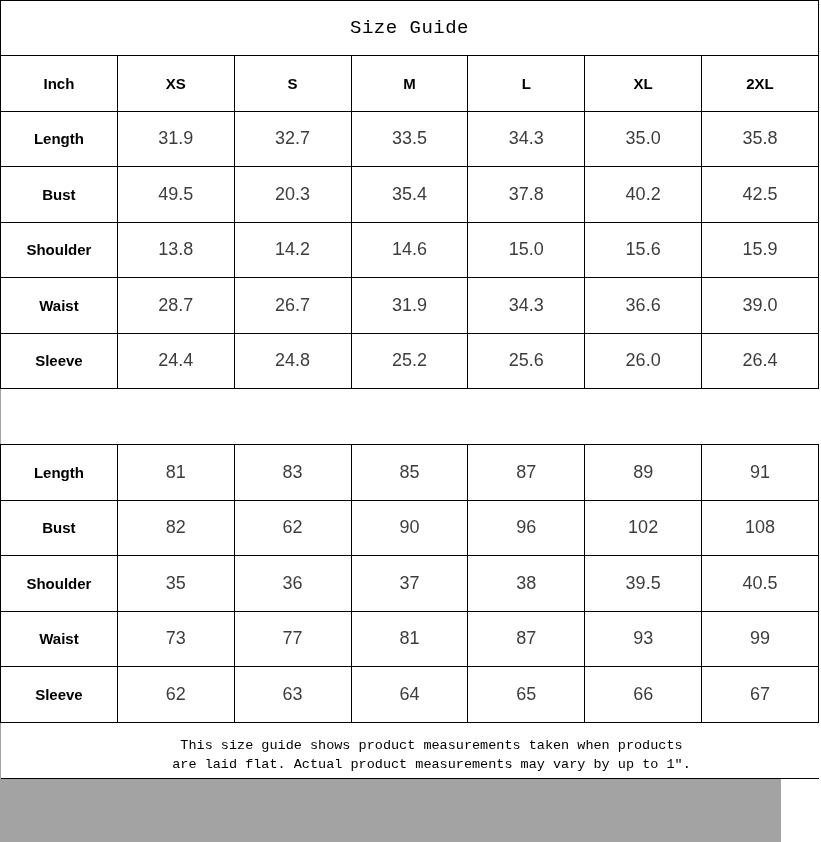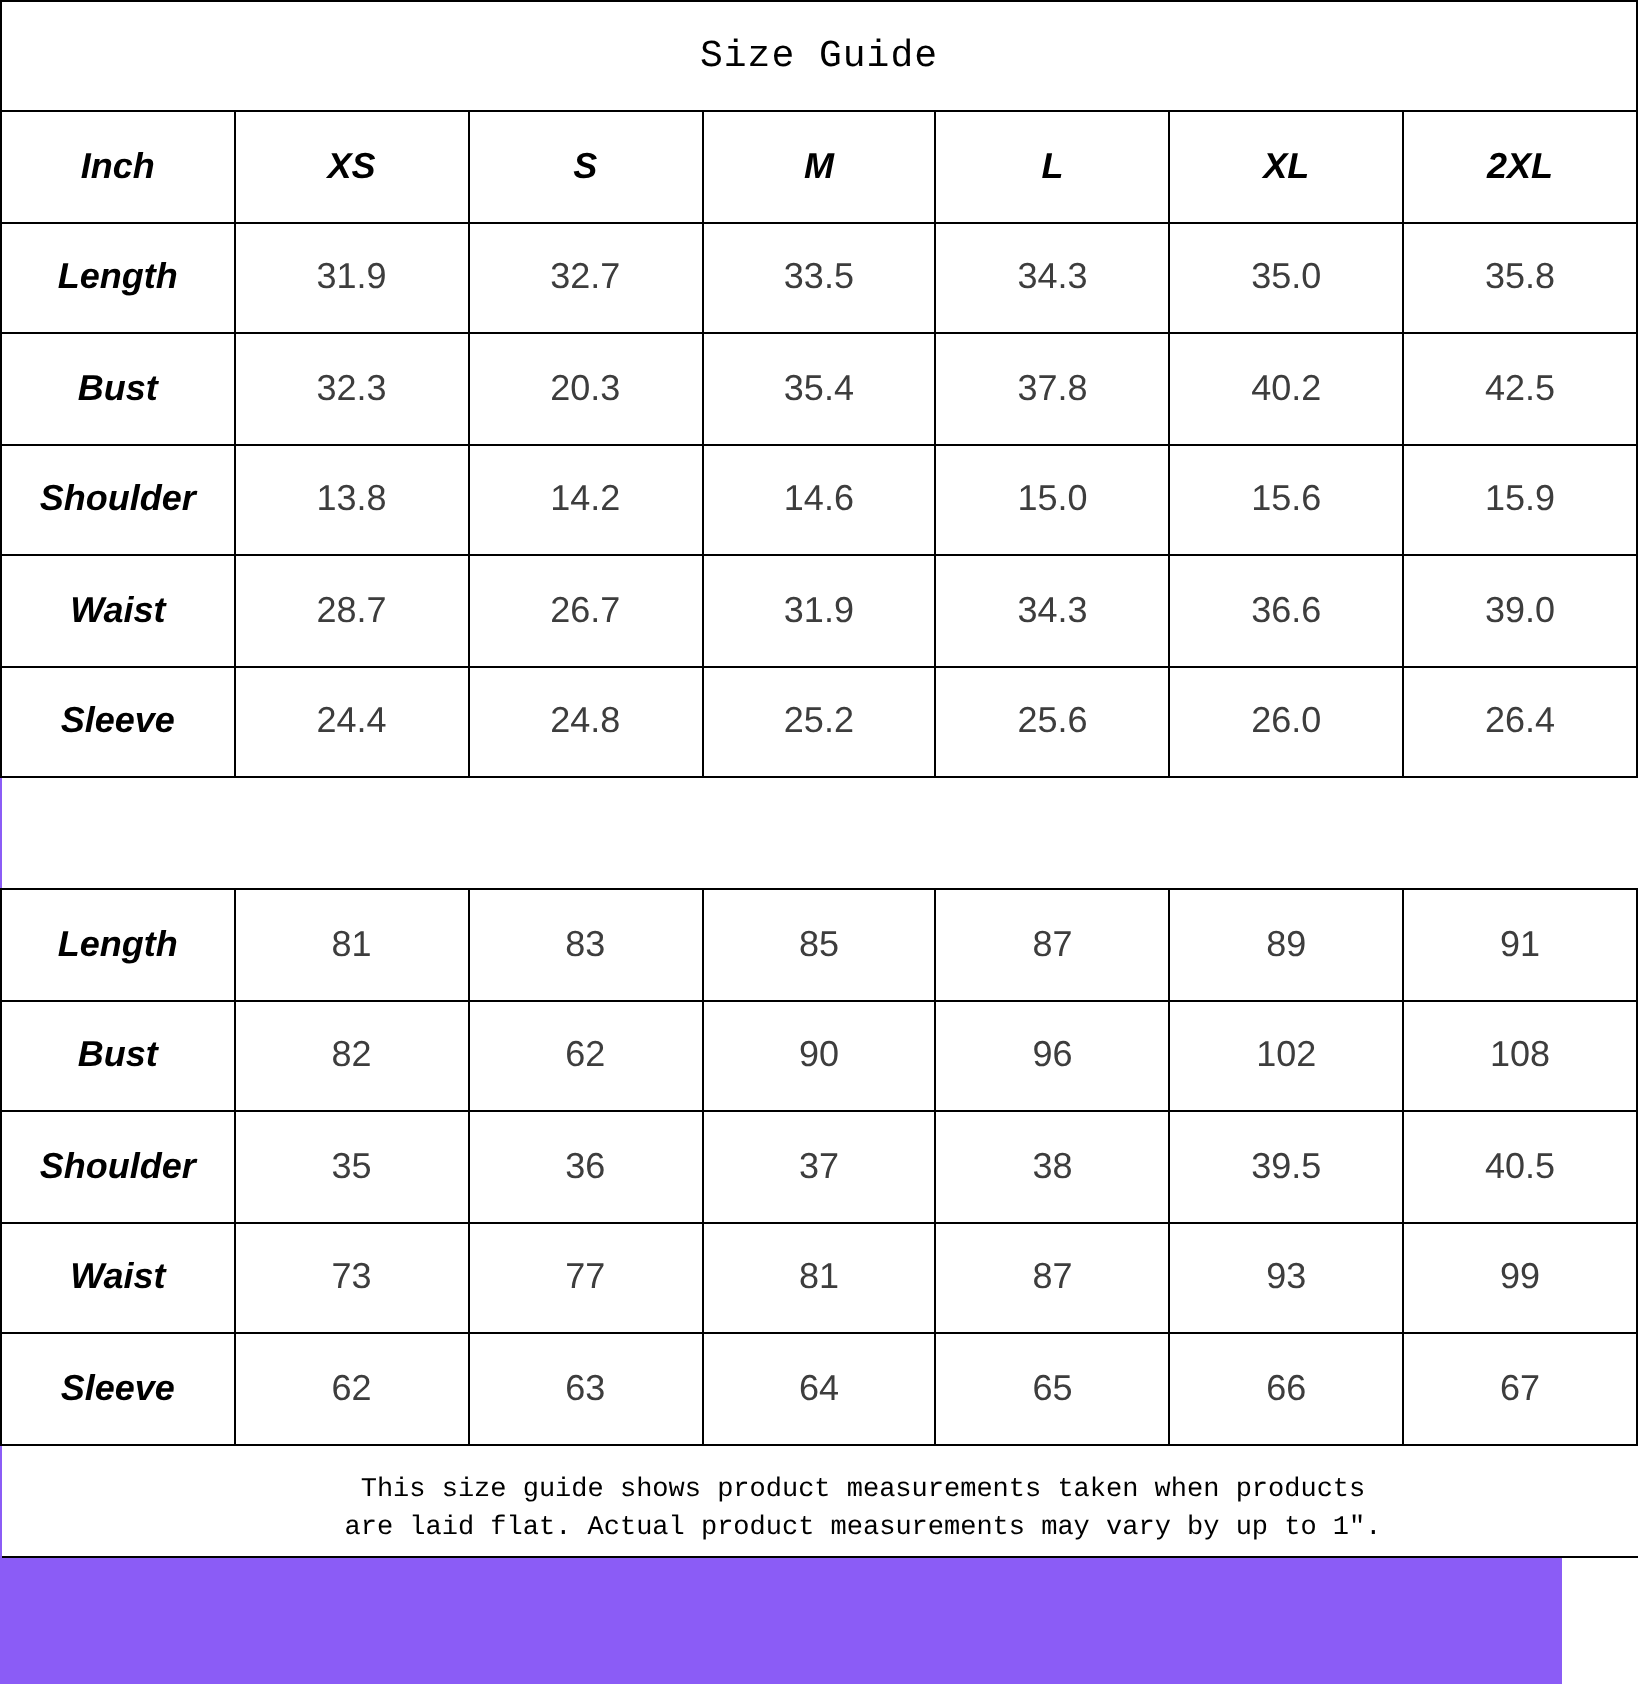--- a/index.html
+++ b/index.html
@@ -4,21 +4,21 @@
 <style>
   html, body {
     margin: 0;
     padding: 0;
     background: #ffffff;
     width: 821px;
   }
   .size-guide-wrap {
     width: 781px;
     height: 842px;
-    background: #8b5cf6;
+    background: #a3a3a3;
     box-sizing: border-box;
   }
   table.size-guide {
     width: 819px;
     border-collapse: collapse;
     table-layout: fixed;
     margin: 0;
   }
   table.size-guide td {
     border: 1.5px solid #000000;
@@ -33,23 +33,22 @@
     height: 54px;
     font-family: "Liberation Mono", "DejaVu Sans Mono", monospace;
     font-size: 19px;
     color: #000000;
     letter-spacing: 0.5px;
   }
   
   td.head-cell, td.label-cell {
     font-family: "Liberation Sans", "DejaVu Sans", sans-serif;
     font-weight: bold;
-    font-size: 18px;
+    font-size: 15px;
     color: #000000;
-    font-style: italic;
   }
   tr.data-row td, tr.header-row td {
     height: 54.5px;
   }
   
   td.value-cell {
     font-family: "Liberation Sans", "DejaVu Sans", sans-serif;
     font-weight: normal;
     font-size: 18px;
     color: #3d3d3d;
@@ -112,21 +111,21 @@
       <td class="label-cell">Length</td>
       <td class="value-cell">31.9</td>
       <td class="value-cell">32.7</td>
       <td class="value-cell">33.5</td>
       <td class="value-cell">34.3</td>
       <td class="value-cell">35.0</td>
       <td class="value-cell">35.8</td>
     </tr>
     <tr class="data-row">
       <td class="label-cell">Bust</td>
-      <td class="value-cell">32.3</td>
+      <td class="value-cell">49.5</td>
       <td class="value-cell">20.3</td>
       <td class="value-cell">35.4</td>
       <td class="value-cell">37.8</td>
       <td class="value-cell">40.2</td>
       <td class="value-cell">42.5</td>
     </tr>
     <tr class="data-row">
       <td class="label-cell">Shoulder</td>
       <td class="value-cell">13.8</td>
       <td class="value-cell">14.2</td>

